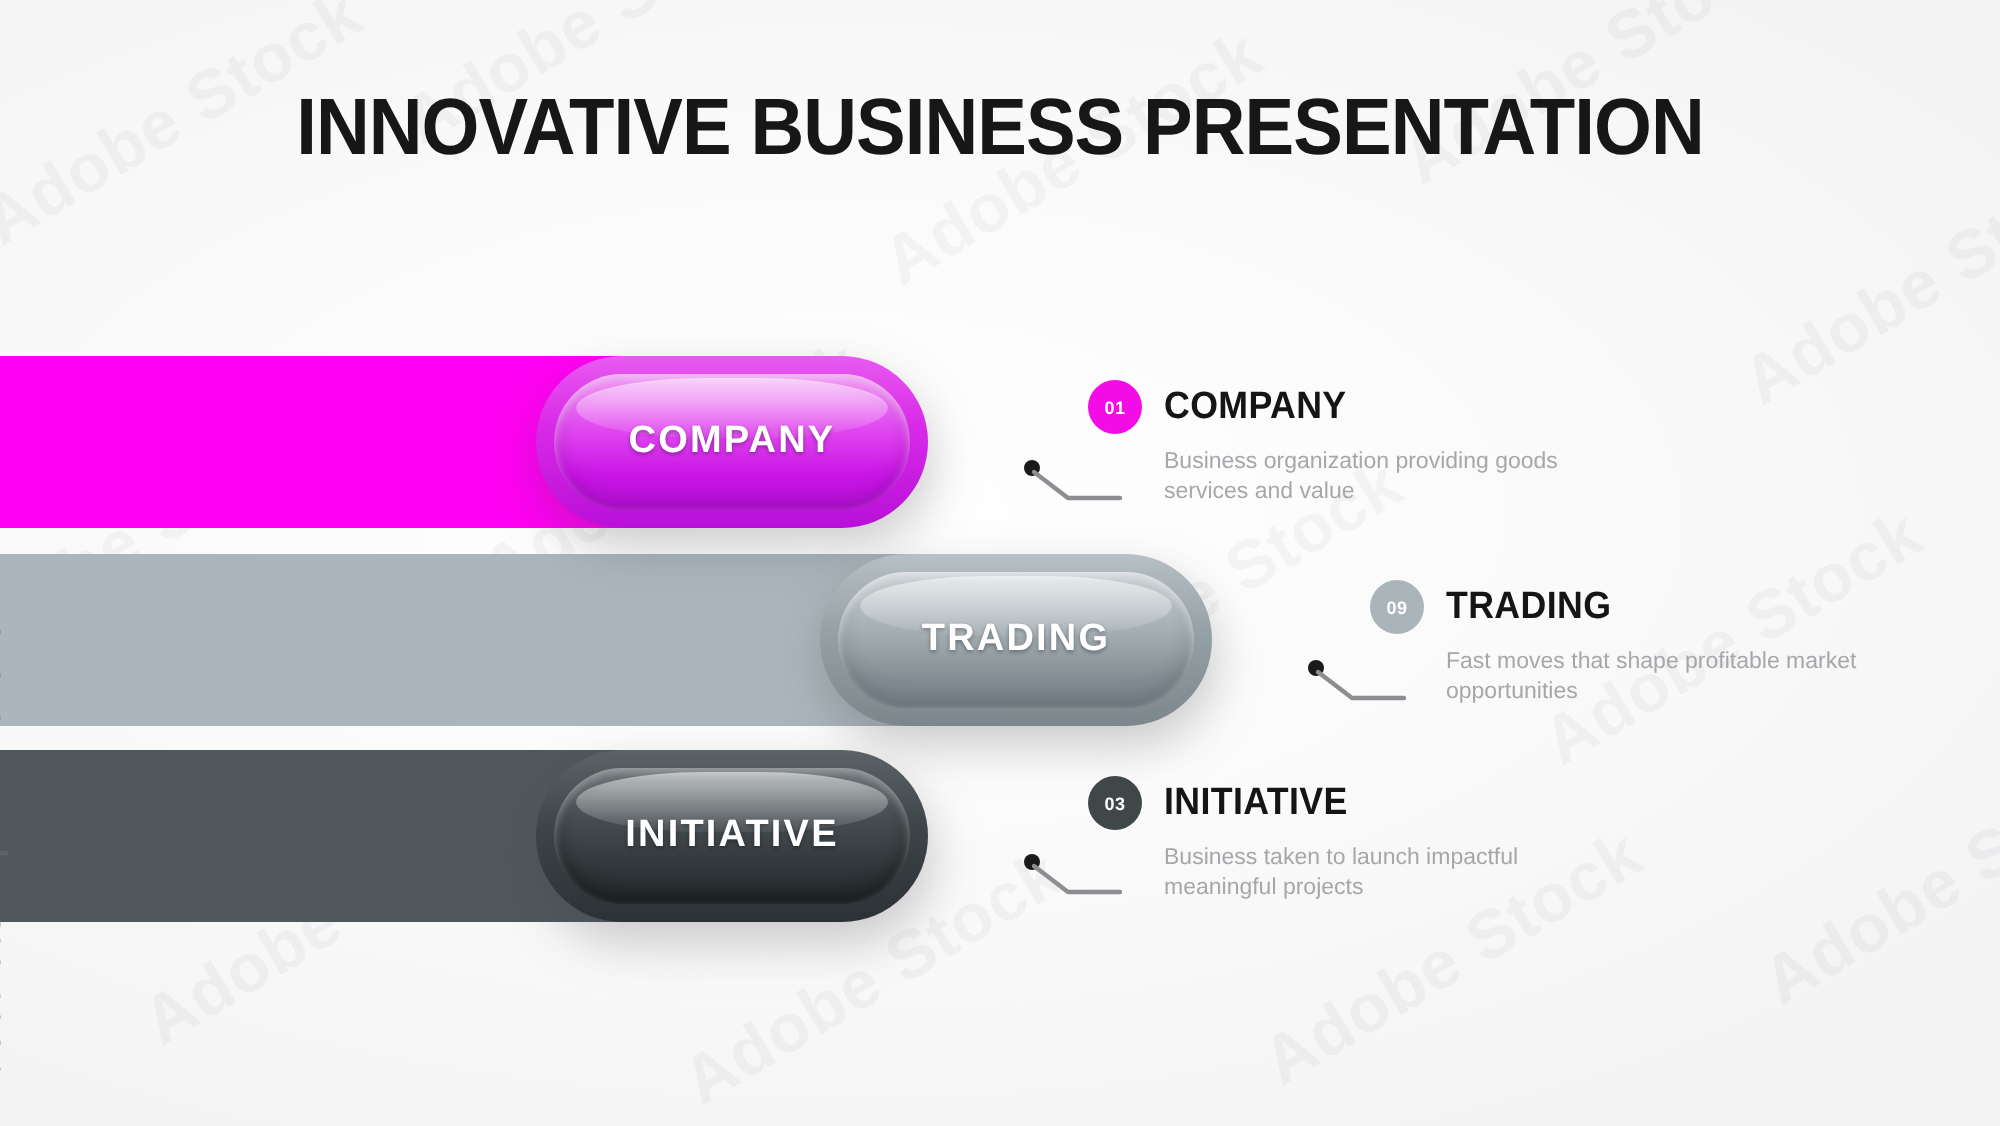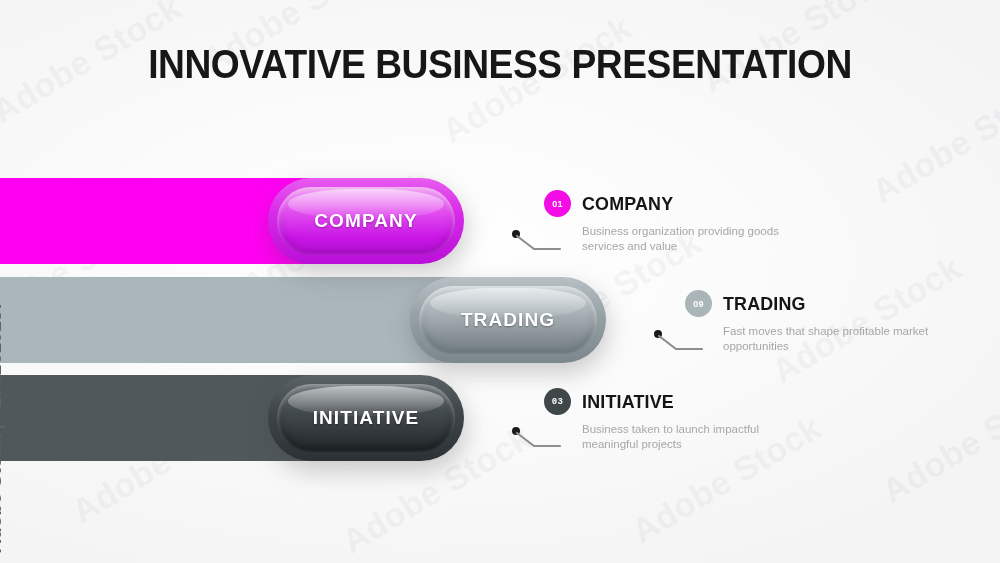--- a/index.html
+++ b/index.html
@@ -185,21 +185,21 @@
     align-items: center;
     justify-content: center;
     color: #ffffff;
     font-size: 9px;
     font-weight: 700;
     letter-spacing: 0.3px;
     flex: 0 0 auto;
   }
   .badge-1 { background: #f40ce6; }
   .badge-2 { background: #a9b5b9; }
-  .badge-3 { background: #3f4749; font-family: Liberation Mono, monospace; }
+  .badge-3 { background: #3f4749; }
   .info-title {
     font-family: "Liberation Sans Narrow", "Liberation Sans", sans-serif;
     font-weight: 700;
     font-size: 19px;
     color: #151515;
     letter-spacing: 0.2px;
     transform: scaleX(0.94);
     transform-origin: left center;
   }
   .info-desc {

